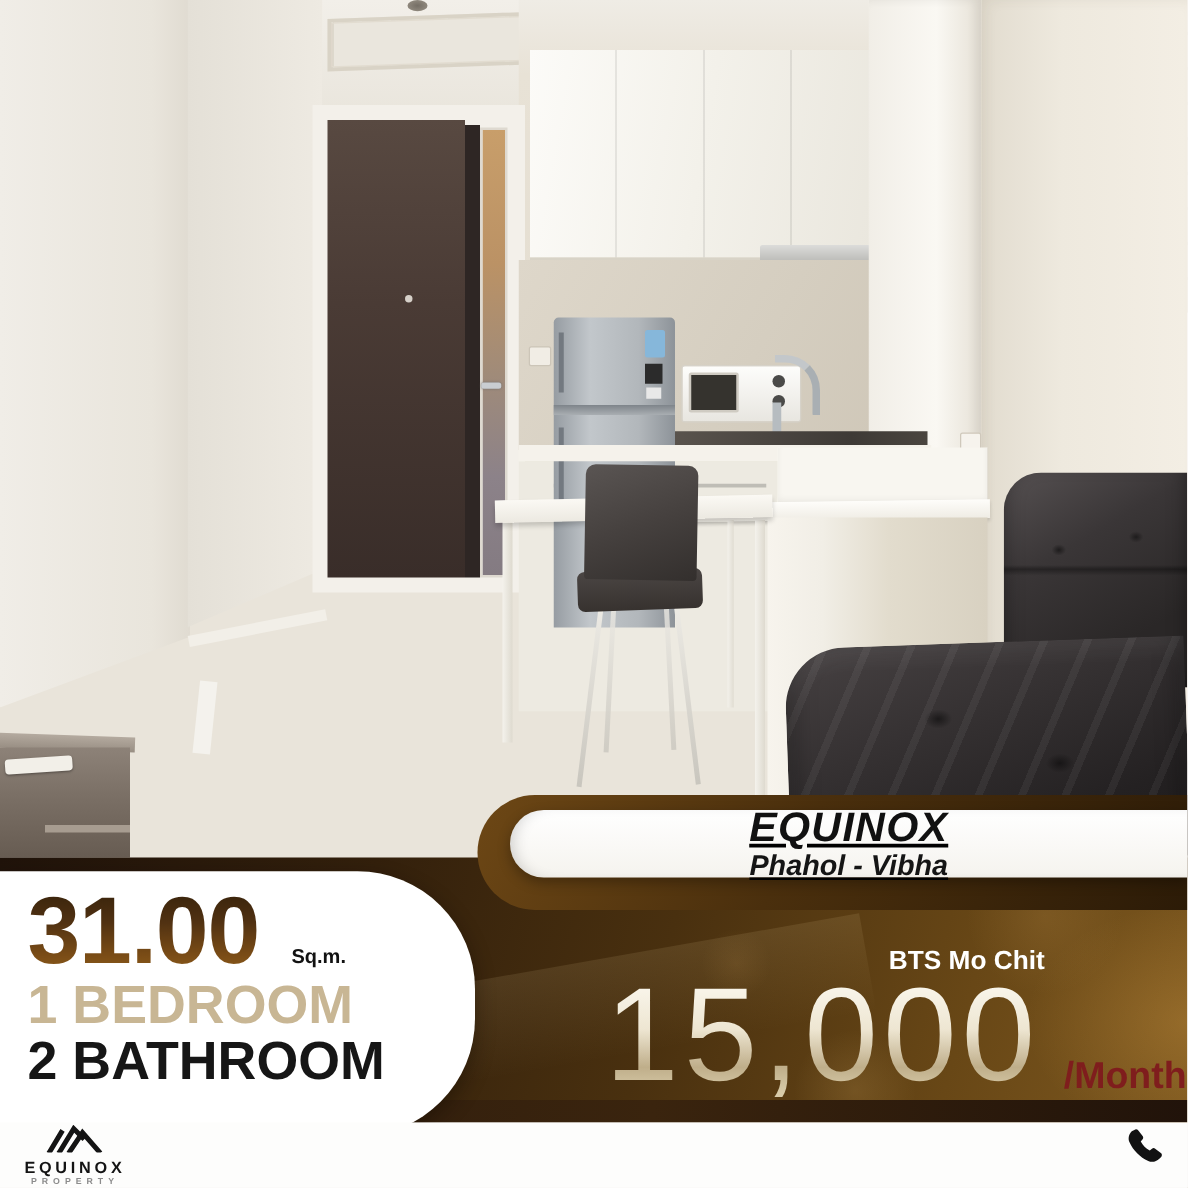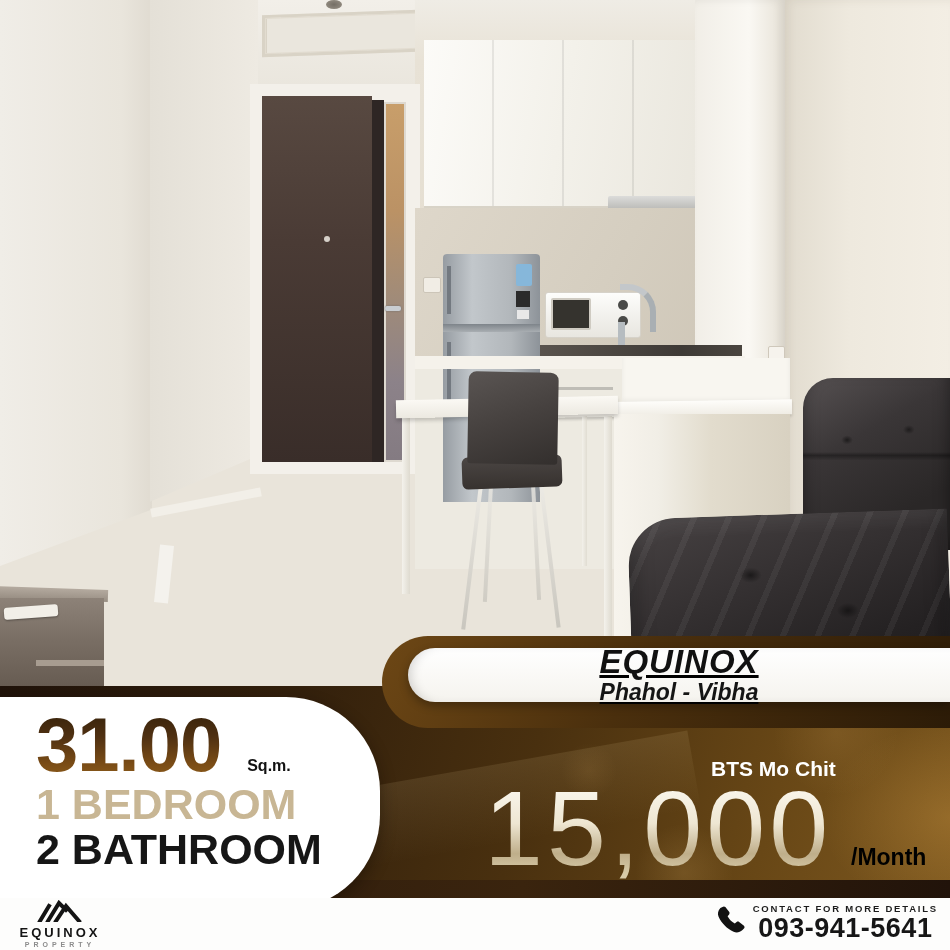--- a/index.html
+++ b/index.html
@@ -167,36 +167,36 @@
   .equinox-pill{left:408px;top:648px;width:542px;height:54px;border-radius:37px 0 0 37px;
     background:linear-gradient(180deg,#ffffff,#f5f3ee);
     box-shadow:0 4px 10px rgba(0,0,0,.30), inset 8px 0 12px -6px rgba(0,0,0,.18);
     display:flex;flex-direction:column;align-items:center;justify-content:center;text-decoration:underline;}
   .project-name{font-size:33px;font-weight:800;font-style:italic;color:#111;letter-spacing:1px;line-height:1.05;}
   .project-location{font-size:23px;font-weight:700;font-style:italic;color:#151515;line-height:1.1;}
 
   
   .left-banner{left:0;top:697px;width:380px;height:212px;background:#fff;
     border-radius:0 94px 94px 0;box-shadow:0 6px 16px rgba(20,10,0,.45);
-    padding:10px 0 0 36px;}
+    padding:10px 0 0 22px;}
   .area-row{display:flex;align-items:baseline;line-height:1;}
   .area-value{font-size:76px;font-weight:800;letter-spacing:-1px;
     background:linear-gradient(180deg,#33200a 0%,#503112 40%,#7a4c16 75%,#91601c 100%);
     -webkit-background-clip:text;background-clip:text;color:transparent;}
   .area-unit{font-size:16px;font-weight:800;color:#121212;margin-left:26px;}
   .bedrooms{font-size:43px;font-weight:800;color:#c8b694;line-height:1.02;letter-spacing:0;}
   .bathrooms{font-size:43px;font-weight:800;color:#161616;line-height:1.05;}
 
   
   .rent{left:390px;top:738px;font-size:40px;font-weight:800;color:#fff;letter-spacing:3px;}
   .transit{left:711px;top:757px;font-size:21px;font-weight:700;color:#fff;}
   .price{left:484px;top:778px;font-size:106px;font-weight:400;letter-spacing:4px;line-height:.95;
     background:linear-gradient(180deg,#fbf8ef 5%,#eee6d2 45%,#bfae8a 75%,#d8cba9 95%);
     -webkit-background-clip:text;background-clip:text;color:transparent;}
-  .price-period{left:851px;top:844px;font-size:23px;font-weight:800;color:#000000;}
+  .price-period{left:851px;top:844px;font-size:30px;font-weight:800;color:#7f1d1d;}
 
   
   .footer{left:0;top:898px;width:950px;height:52px;background:#fdfdfc;}
   .brand{position:absolute;left:20px;top:2px;width:80px;display:flex;flex-direction:column;align-items:center;}
   .brand-name{font-size:13px;font-weight:800;color:#141414;letter-spacing:3px;line-height:1.1;}
   .brand-division{font-size:7px;font-weight:600;color:#8c8c8c;letter-spacing:4px;line-height:1.3;}
   .contact{position:absolute;right:12px;top:5px;display:flex;align-items:flex-end;}
   .contact-icon{margin-right:8px;margin-bottom:3px;}
   .contact-texts{display:flex;flex-direction:column;align-items:center;}
   .contact-label{font-size:9.5px;font-weight:700;color:#1c1c1c;letter-spacing:1.8px;line-height:1.2;}
@@ -316,20 +316,16 @@
       </span>
       <div class="brand-name">EQUINOX</div>
       <div class="brand-division">PROPERTY</div>
     </div>
     <div class="contact">
       <span class="contact-icon">
         <svg width="30" height="30" viewBox="0 0 20 20">
           <path fill="#121212" d="M3.6 1.3 C2 2.9 1.5 5.2 2.4 7.2 c2 4.4 5.6 8 10 10 2 .9 4.3 .4 5.9 -1.2 l1 -1 c.5 -.5 .5 -1.4 0 -1.9 l-3.2 -2.5 c-.5 -.4 -1.2 -.4 -1.7 0 l-1.2 1 C11 10.4 9.6 9 8.4 6.8 l1 -1.2 c.4 -.5 .4 -1.2 0 -1.7 L6.9 .7 C6.4 .2 5.5 .2 5 .7 Z"></path>
         </svg>
       </span>
-      <div class="contact-texts">
-        <div class="contact-label">CONTACT FOR MORE DETAILS</div>
-        <div class="contact-phone">093-941-5641</div>
-      </div>
     </div>
   </div>
 
 </div>
 
 </body></html>

